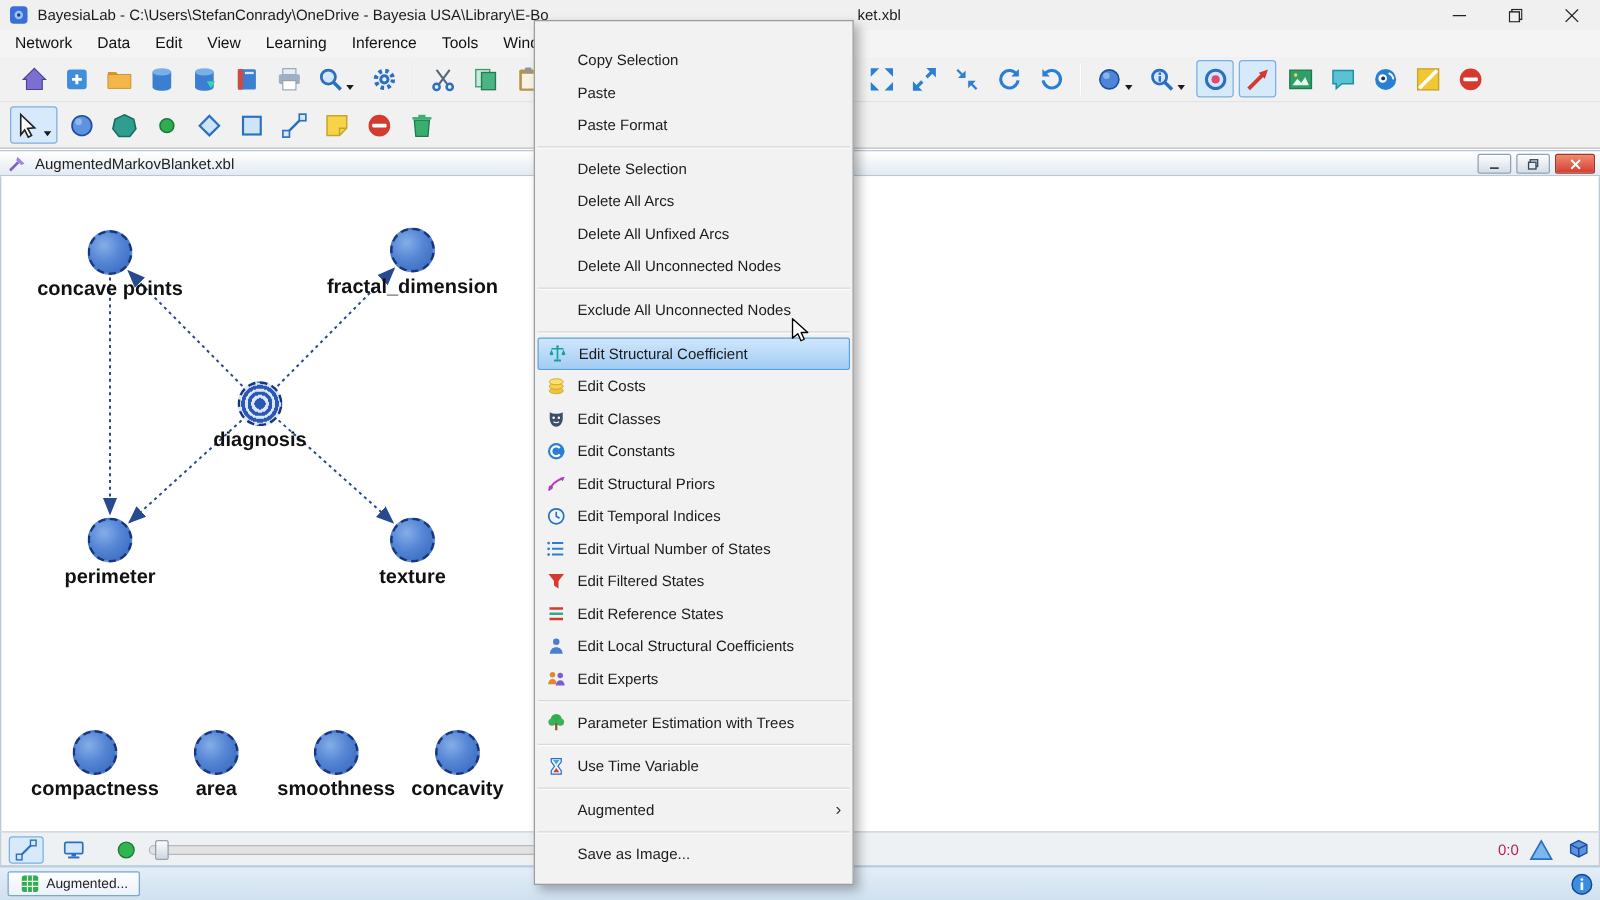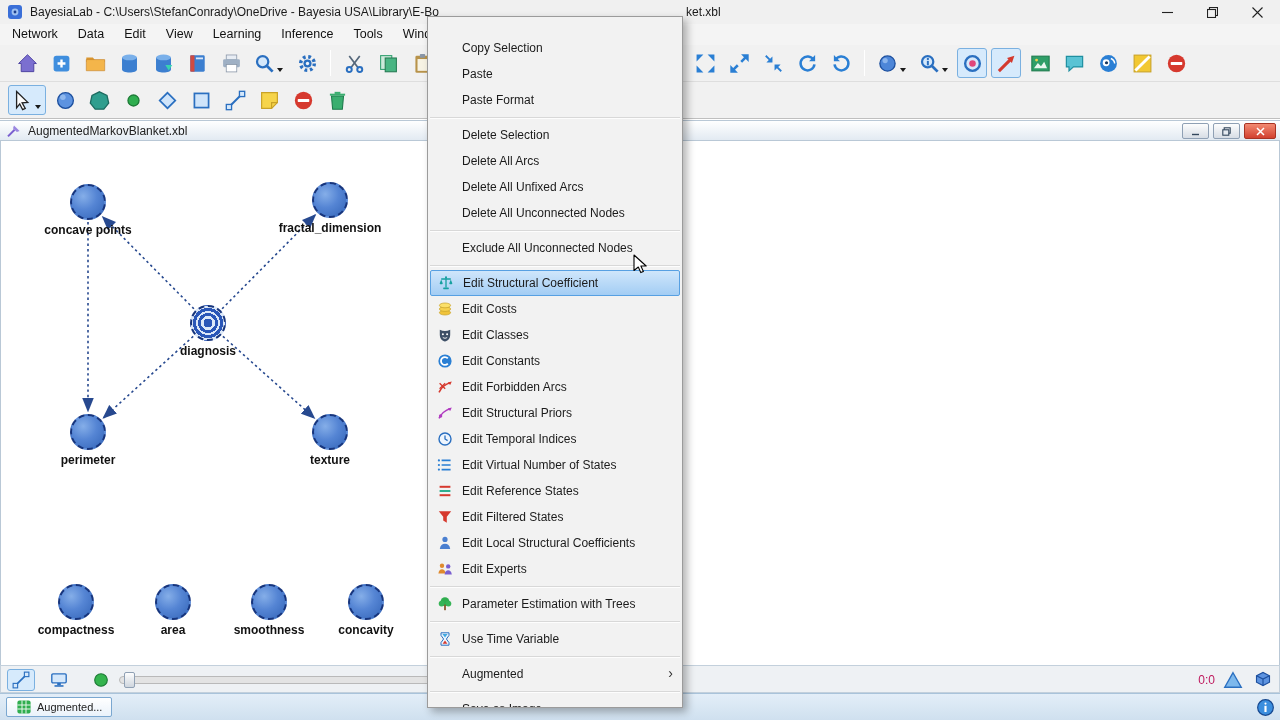--- a/index.html
+++ b/index.html
@@ -40,21 +40,21 @@
 .doc-btn{width:27px;height:16px;border:1px solid #8fa0b4;border-radius:2px;background:linear-gradient(#fdfdfd,#d7dde5);display:flex;align-items:center;justify-content:center}
 .doc-btn svg{width:9px;height:9px}
 .doc-btn.close{width:32px;background:linear-gradient(#f28a72,#d2402f);border-color:#a83324}
 
 
 #canvas{position:absolute;top:141px;left:0;width:1280px;height:524px;background:#fff;border-left:1px solid #b9c8d6;border-right:1px solid #b9c8d6;overflow:hidden}
 #arcsvg{position:absolute;left:0;top:0;pointer-events:none}
 .arc{stroke:#27498f;stroke-width:1.6;stroke-dasharray:2.4 3}
 .gnode{position:absolute;width:36px;height:36px;border-radius:50%;background:radial-gradient(circle at 35% 32%, #85aee8 0%, #5585d4 45%, #3465b8 100%);border:2px dashed #17357d}
 .gnode.target{background:radial-gradient(circle, #2a57b8 0 4.5px, #dce8f8 4.5px 7px, #2a57b8 7px 10px, #dce8f8 10px 12px, #2a57b8 12px 15px, #dce8f8 15px 100%);border:2px dashed #17357d}
-.glabel{position:absolute;transform:translateX(-50%);font-weight:bold;color:#111;white-space:nowrap;font-size:12px}
+.glabel{position:absolute;transform:translateX(-50%);font-weight:bold;color:#111;white-space:nowrap;font-size:16px}
 
 
 #docstatus{position:absolute;top:665px;left:0;right:0;height:28px;background:#eef1f4;border:1px solid #c3d0dc}
 .sb-btn{position:absolute;top:3px;width:28px;height:22px;display:flex;align-items:center;justify-content:center;border:1px solid transparent;border-radius:3px}
 .sb-btn.active{background:#d6eafc;border-color:#7ab0e0}
 .slider-track{position:absolute;left:118px;top:10px;width:520px;height:8px;background:#e3e3e3;border:1px solid #b9b9b9;border-radius:4px}
 .slider-handle{position:absolute;left:4px;top:-5px;width:11px;height:16px;background:linear-gradient(#fdfdfd,#cfd6de);border:1px solid #8fa0b4;border-radius:2px}
 .sb-coords{position:absolute;right:64px;top:7px;color:#be185d}
 .sb-tri{position:absolute;right:36px;top:4px}
 .sb-cube{position:absolute;right:6px;top:3px}
@@ -623,30 +623,20 @@
         <svg viewBox="0 0 16 16">
           <circle cx="8" cy="8" r="6.6" fill="#2a7fd4"></circle>
           <path d="M10.8 5.4a3.9 3.9 0 1 0 0 5.2" fill="none" stroke="#fff" stroke-width="1.8"></path>
         </svg>
       </span>
       <span class="ctx-label">Edit Constants</span>
     </div>
     <div class="ctx-item">
       <span class="ctx-icon">
         <svg viewBox="0 0 16 16">
-          <path d="M2 13.4C4.6 8 9.4 4.8 13.4 3.6" fill="none" stroke="#d6392e" stroke-width="1.5"></path>
-          <path d="M14.8 2.4 10.6 3.4l2.6 2.6z" fill="#d6392e"></path>
-          <path d="M2.6 4.2l5.6 5.6M8.2 4.2 2.6 9.8" stroke="#d6392e" stroke-width="1.3"></path>
-        </svg>
-      </span>
-      <span class="ctx-label">Edit Forbidden Arcs</span>
-    </div>
-    <div class="ctx-item">
-      <span class="ctx-icon">
-        <svg viewBox="0 0 16 16">
           <path d="M2 13.4C4.6 8 9.4 4.8 13.4 3.6" fill="none" stroke="#b03ac0" stroke-width="1.5"></path>
           <path d="M14.8 2.4 10.6 3.4l2.6 2.6z" fill="#b03ac0"></path>
           <circle cx="3.6" cy="11" r="1.7" fill="#b03ac0"></circle>
         </svg>
       </span>
       <span class="ctx-label">Edit Structural Priors</span>
     </div>
     <div class="ctx-item">
       <span class="ctx-icon">
         <svg viewBox="0 0 16 16">
@@ -663,34 +653,34 @@
           <circle cx="1.9" cy="3.4" r="1.1" fill="#2a7fd4"></circle>
           <circle cx="1.9" cy="8" r="1.1" fill="#2a7fd4"></circle>
           <circle cx="1.9" cy="12.6" r="1.1" fill="#2a7fd4"></circle>
         </svg>
       </span>
       <span class="ctx-label">Edit Virtual Number of States</span>
     </div>
     <div class="ctx-item">
       <span class="ctx-icon">
         <svg viewBox="0 0 16 16">
+          <path d="M1.8 2.2h12.4L9.8 7.8v6L6.2 11.4V7.8z" fill="#d6392e"></path>
+        </svg>
+      </span>
+      <span class="ctx-label">Edit Filtered States</span>
+    </div>
+    <div class="ctx-item">
+      <span class="ctx-icon">
+        <svg viewBox="0 0 16 16">
           <path d="M2.6 3.8h10.8" stroke="#d6392e" stroke-width="2"></path>
           <path d="M2.6 8h10.8" stroke="#2fae8f" stroke-width="2"></path>
           <path d="M2.6 12.2h10.8" stroke="#d6392e" stroke-width="2"></path>
         </svg>
       </span>
       <span class="ctx-label">Edit Reference States</span>
-    </div>
-    <div class="ctx-item">
-      <span class="ctx-icon">
-        <svg viewBox="0 0 16 16">
-          <path d="M1.8 2.2h12.4L9.8 7.8v6L6.2 11.4V7.8z" fill="#d6392e"></path>
-        </svg>
-      </span>
-      <span class="ctx-label">Edit Filtered States</span>
     </div>
     <div class="ctx-item">
       <span class="ctx-icon">
         <svg viewBox="0 0 16 16">
           <circle cx="8" cy="4.4" r="2.6" fill="#4a7fd0"></circle>
           <path d="M2.8 14c.5-3.6 2.4-5.2 5.2-5.2s4.7 1.6 5.2 5.2z" fill="#4a7fd0"></path>
         </svg>
       </span>
       <span class="ctx-label">Edit Local Structural Coefficients</span>
     </div>

